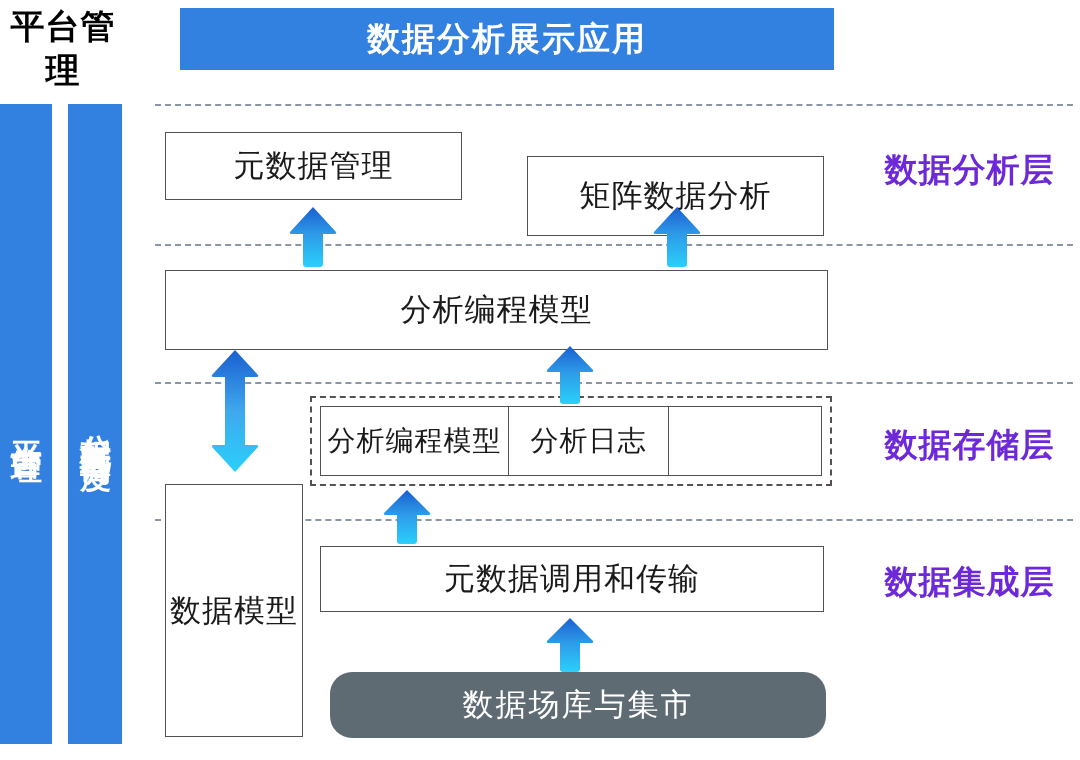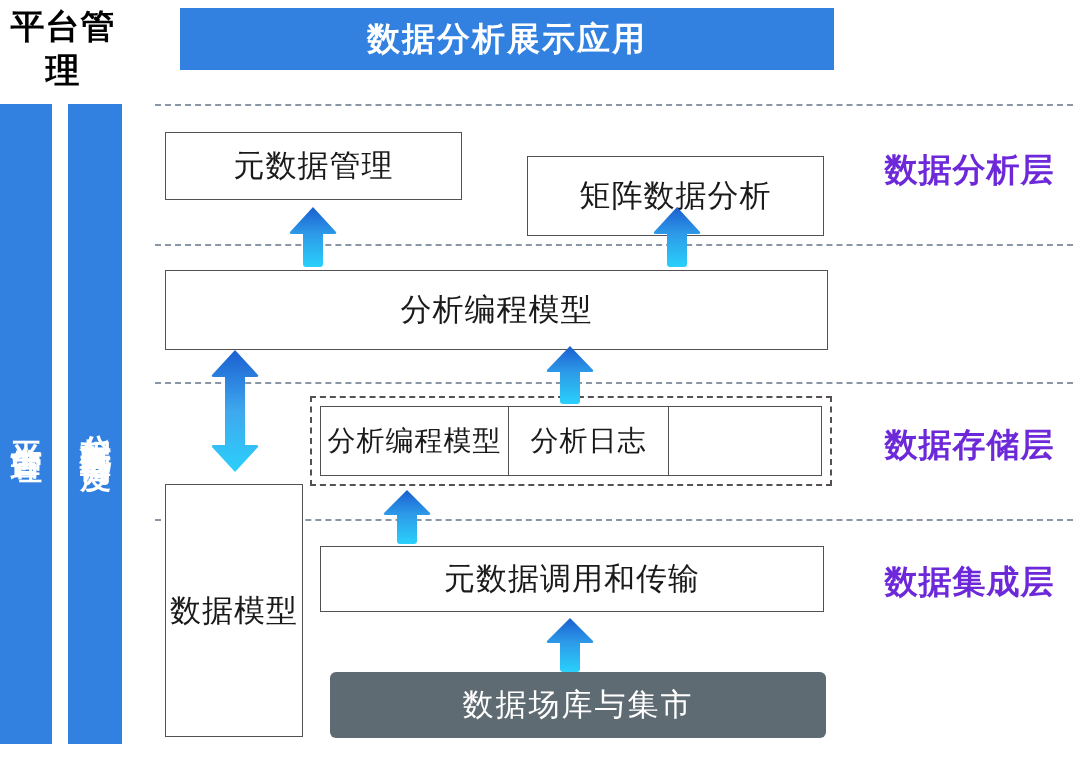--- a/index.html
+++ b/index.html
@@ -79,21 +79,21 @@
     left:165px;top:484px;width:138px;height:253px;
     flex-direction:row;line-height:1.22;font-size:31px;
   }
 
   
   #box-transfer{left:320px;top:546px;width:504px;height:66px;}
 
   
   #box-source{
     position:absolute;left:330px;top:672px;width:496px;height:66px;
-    background:#5f6b72;border-radius:6px;color:#ffffff;font-size:31px;
+    background:#5f6b72;border-radius:22px;color:#ffffff;font-size:31px;
     display:flex;align-items:center;justify-content:center;letter-spacing:2px;
   }
 
   
   .layer-label{
     position:absolute;left:862px;width:215px;
     color:#6d28d9;font-size:33px;font-weight:bold;letter-spacing:1px;
     text-align:center;
   }
 

